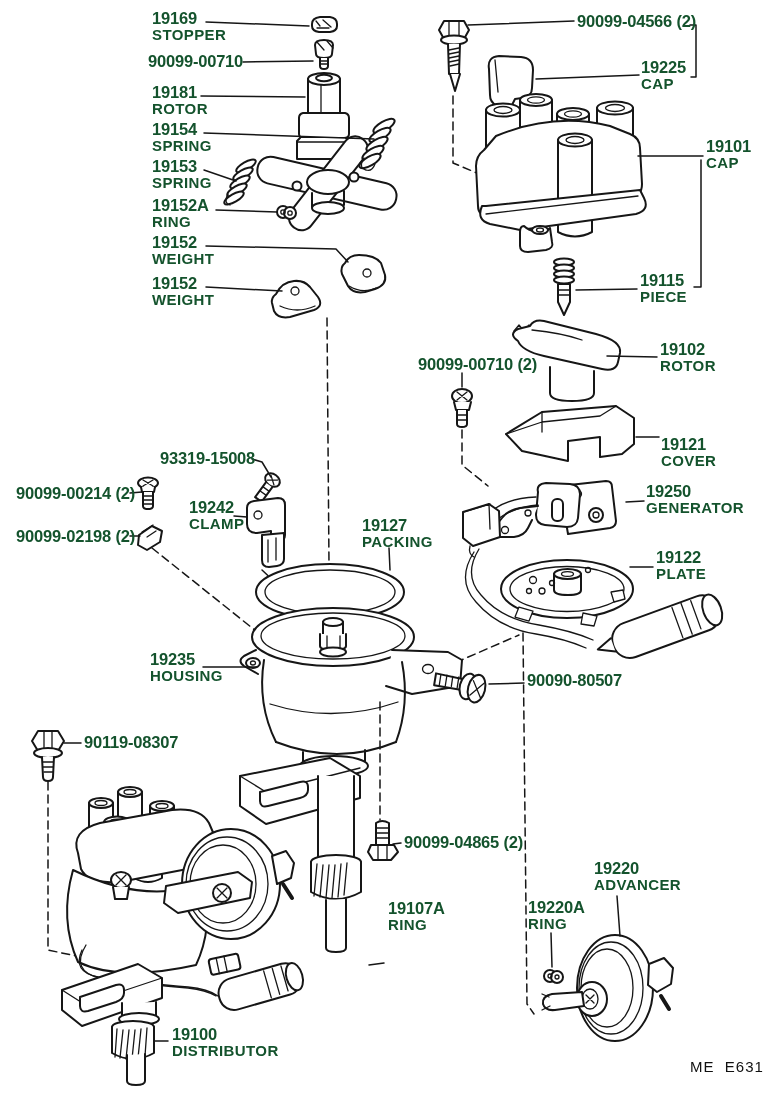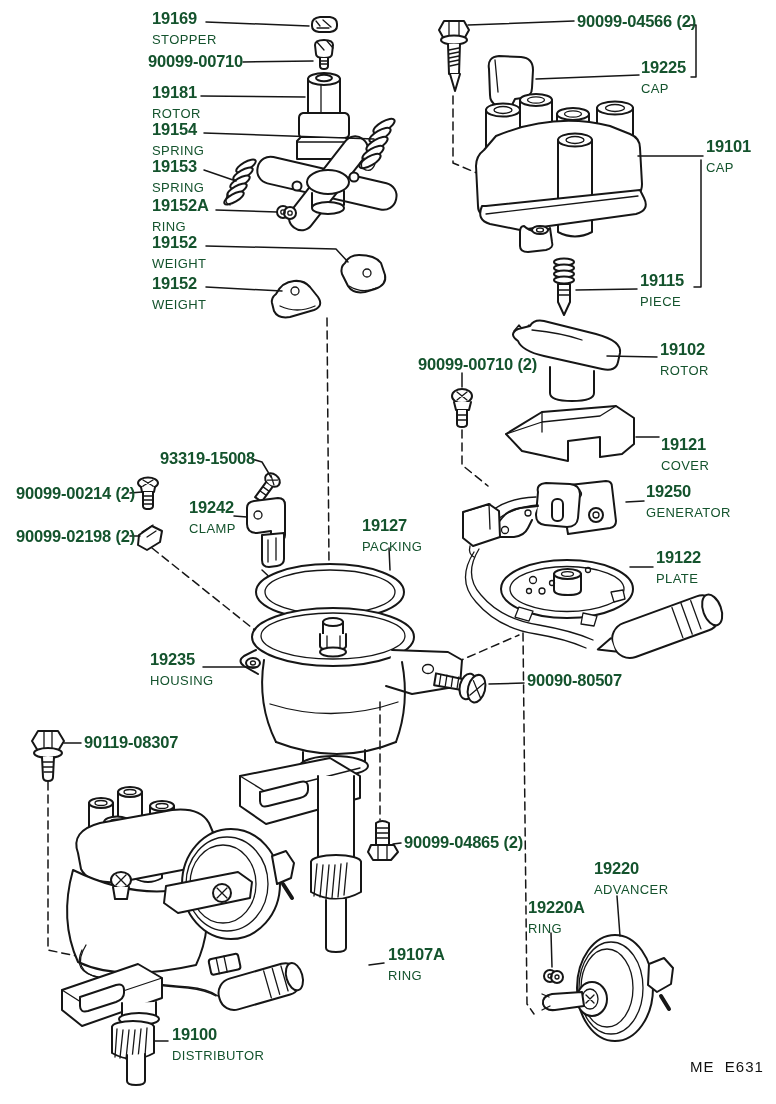--- a/index.html
+++ b/index.html
@@ -7,21 +7,21 @@
         font-family:"Liberation Sans",sans-serif}
   svg{position:absolute;left:0;top:0}
   svg *{stroke:#161616;stroke-width:2;fill:none;stroke-linecap:round;stroke-linejoin:round}
   svg .w{fill:#ffffff}
   svg .leader{stroke-width:1.5}
   svg .dash{stroke-width:1.5;stroke-dasharray:8 5}
   svg .thin{stroke-width:1.3}
   svg .fat{stroke-width:4}
   .lbl{position:absolute;color:#14532d;line-height:1.05;white-space:nowrap;z-index:5}
   .part{display:block;font-weight:700;font-size:16.5px;letter-spacing:-0.2px}
-  .sub{display:block;font-weight:400;font-size:13px;letter-spacing:0.4px;margin-top:6px}
+  .sub{display:block;font-weight:700;font-size:15px;letter-spacing:0.4px;margin-top:0}
   .footer{position:absolute;font-weight:400;font-size:15px;letter-spacing:1px;white-space:pre;color:#101010}
 </style>
 </head>
 <body>
 
 <div id="page">
 
 <svg width="776" height="1104" viewBox="0 0 776 1104">
 
   <g>
@@ -510,21 +510,21 @@
     </div>
   <div class="lbl" style="left:527px;top:672px">
       <span class="part">90090-80507</span>
     </div>
   <div class="lbl" style="left:84px;top:734px">
       <span class="part">90119-08307</span>
     </div>
   <div class="lbl" style="left:404px;top:834px">
       <span class="part">90099-04865 (2)</span>
     </div>
-  <div class="lbl" style="left:388px;top:946px">
+  <div class="lbl" style="left:388px;top:900px">
       <span class="part">19107A</span>
       <span class="sub">RING</span>
     </div>
   <div class="lbl" style="left:594px;top:860px">
       <span class="part">19220</span>
       <span class="sub">ADVANCER</span>
     </div>
   <div class="lbl" style="left:528px;top:899px">
       <span class="part">19220A</span>
       <span class="sub">RING</span>

